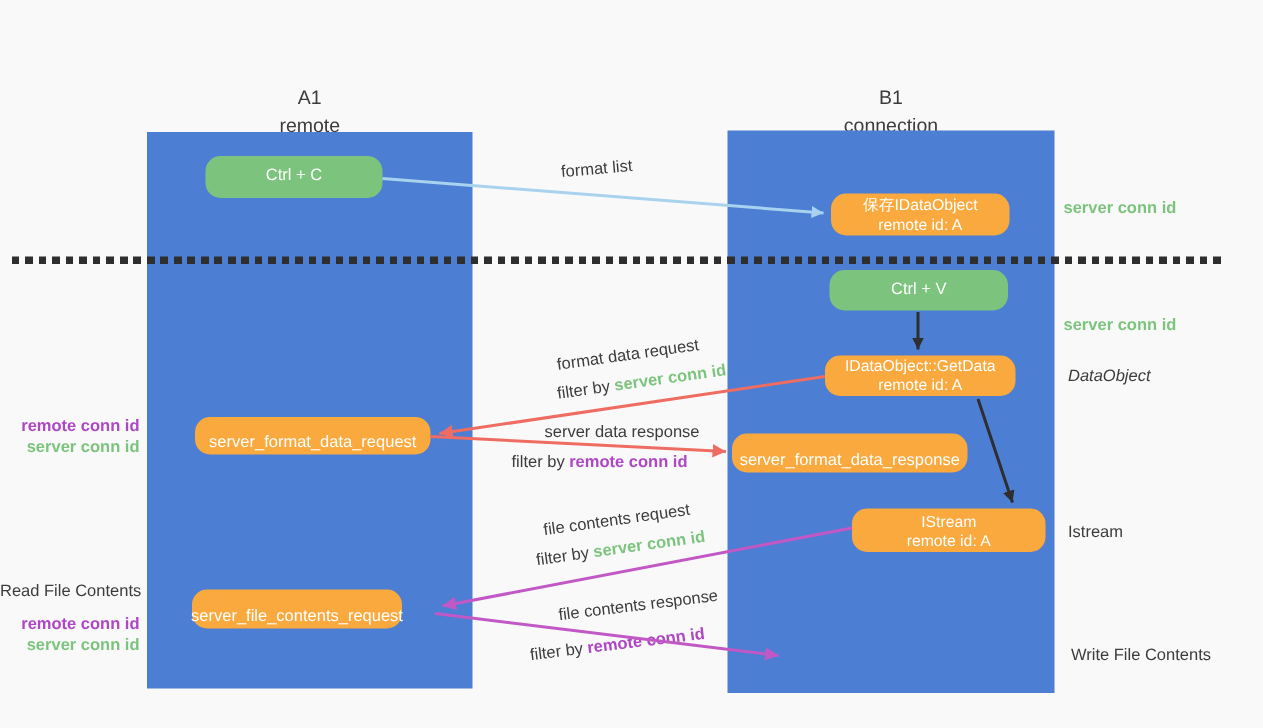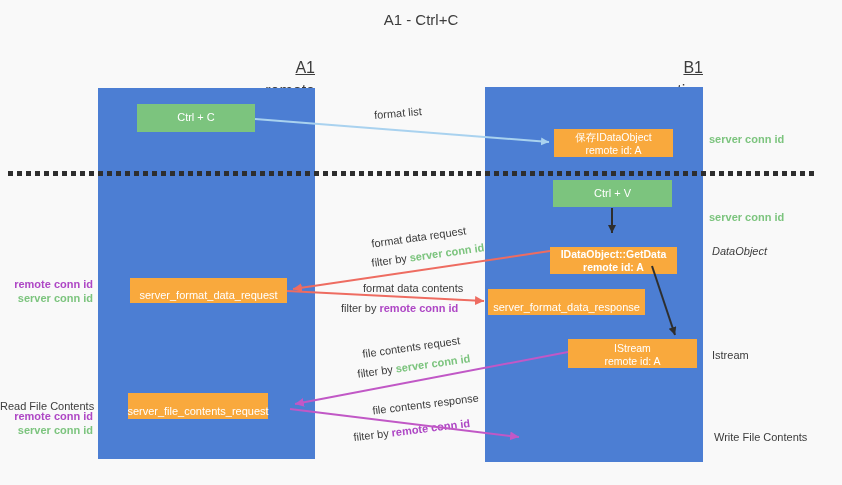--- a/index.html
+++ b/index.html
@@ -8,38 +8,38 @@
 
   .canvas { position: relative; width: 842px; height: 485px; background: var(--bg, #f9f9f9); overflow: hidden; }
 
   .title { position: absolute; left: 0; right: 0; top: 9px; text-align: center;
            color: var(--text, #3c3c3c); font-size: 15px; line-height: 1.45; }
 
   .lifeline { position: absolute; background: var(--blue, #4c7ed3); }
   .lifeline-a1 { left: 98px; top: 88px; width: 217px; height: 371px; }
   .lifeline-b1 { left: 485px; top: 87px; width: 218px; height: 375px; }
 
-  .hdr { position: absolute; text-align: right; color: var(--text, #3c3c3c);
-         font-size: 16px; line-height: 1.45; top: 56px; text-decoration: underline; }
+  .hdr { position: absolute; text-align: center; color: var(--text, #3c3c3c);
+         font-size: 13px; line-height: 1.45; top: 56px; }
   .hdr-a1 { left: 98px; width: 217px; }
   .hdr-b1 { left: 485px; width: 218px; }
 
   .dotted { position: absolute; left: 8px; top: 171px; width: 810px; height: 5px;
             background: repeating-linear-gradient(90deg, var(--ink, #2e2e2e) 0 5px, transparent 5px 9px); }
 
   .node { position: absolute; display: flex; flex-direction: column; align-items: center;
           justify-content: center; color: #ffffff; font-size: 11px; line-height: 1.25;
-          text-align: center; white-space: nowrap; }
+          text-align: center; white-space: nowrap; border-radius: 10px; }
   .node.green  { background: var(--green, #7cc47e); }
   .node.orange { background: var(--orange, #f9a93d); justify-content: flex-end; }
 
   .n-ctrl-c   { left: 137px; top: 104px; width: 118px; height: 28px; }
   .n-ctrl-v   { left: 553px; top: 180px; width: 119px; height: 27px; }
   .n-save     { left: 554px; top: 129px; width: 119px; height: 28px; font-size: 10.5px; }
-  .n-getdata  { left: 550px; top: 247px; width: 127px; height: 27px; font-size: 10.5px; font-weight: bold; }
+  .n-getdata  { left: 550px; top: 237px; width: 127px; height: 27px; font-size: 10.5px; }
   .n-istream  { left: 568px; top: 339px; width: 129px; height: 29px; font-size: 10.5px; }
   .n-freq     { left: 130px; top: 278px; width: 157px; height: 25px; }
   .n-fresp    { left: 488px; top: 289px; width: 157px; height: 26px; }
   .n-fcreq    { left: 128px; top: 393px; width: 140px; height: 26px; }
   .n-fcresp   { left: 524px; top: 427px; width: 160px; height: 26px; }
 
   .lbl { position: absolute; font-size: 11px; color: var(--text, #3c3c3c); white-space: nowrap; }
   .rot8 { transform: rotate(-8deg); }
   .rot7 { transform: rotate(-7deg); }
   .rot5 { transform: rotate(-5deg); }
@@ -62,21 +62,20 @@
   .mk-black   { fill: var(--ink, #2e2e2e); }
   .mk-red     { fill: var(--red, #ee6c61); }
   .mk-magenta { fill: var(--magenta, #c158c6); }
 </style>
 </head>
 <body>
 
 <div class="canvas">
 
   <div class="title">
-    <div>A1 - Ctrl+C</div>
   </div>
 
   <div class="hdr hdr-a1">
     <div>A1</div>
     <div>remote</div>
   </div>
   <div class="hdr hdr-b1">
     <div>B1</div>
     <div>connection</div>
   </div>
@@ -114,21 +113,21 @@
     <span>server_file_contents_request</span>
   </div>
 
   <div class="lbl rot5" style="left:374px; top:107px;">format list</div>
 
   <div class="lbl rot8" style="left:371px; top:231px;">format data request</div>
   <div class="lbl rot8" style="left:371px; top:249px;">
     <span class="fb">filter by</span><span class="tag-green">server conn id</span>
   </div>
 
-  <div class="lbl" style="left:363px; top:282px;">format data contents</div>
+  <div class="lbl" style="left:363px; top:282px;">server data response</div>
   <div class="lbl" style="left:341px; top:302px;">
     <span class="fb">filter by</span><span class="tag-purple">remote conn id</span>
   </div>
 
   <div class="lbl rot8" style="left:362px; top:341px;">file contents request</div>
   <div class="lbl rot8" style="left:357px; top:360px;">
     <span class="fb">filter by</span><span class="tag-green">server conn id</span>
   </div>
 
   <div class="lbl rot7" style="left:372px; top:398px;">file contents response</div>
@@ -137,21 +136,21 @@
   </div>
 
   <div class="side green" style="left:709px; top:133px;">server conn id</div>
   <div class="side green" style="left:709px; top:211px;">server conn id</div>
   <div class="side" style="left:712px; top:245px;font-style:italic;">DataObject</div>
   <div class="side" style="left:712px; top:349px;">Istream</div>
   <div class="side" style="left:714px; top:431px;">Write File Contents</div>
 
   <div class="side purple left-col" style="top:278px;">remote conn id</div>
   <div class="side green left-col" style="top:292px;">server conn id</div>
-  <div class="side left-col" style="top:388px;margin-top:12px;">Read File Contents</div>
+  <div class="side left-col" style="top:388px;">Read File Contents</div>
   <div class="side purple left-col" style="top:410px;">remote conn id</div>
   <div class="side green left-col" style="top:424px;">server conn id</div>
 
   <svg class="arrows" viewBox="0 0 842 485">
     <defs>
       <marker id="mk-blue" markerUnits="userSpaceOnUse" markerWidth="10" markerHeight="10" refX="8" refY="4" orient="auto">
         <path class="mk-blue" d="M0,0 L8,4 L0,8 Z"></path>
       </marker>
       <marker id="mk-black" markerUnits="userSpaceOnUse" markerWidth="10" markerHeight="10" refX="8" refY="4" orient="auto">
         <path class="mk-black" d="M0,0 L8,4 L0,8 Z"></path>

